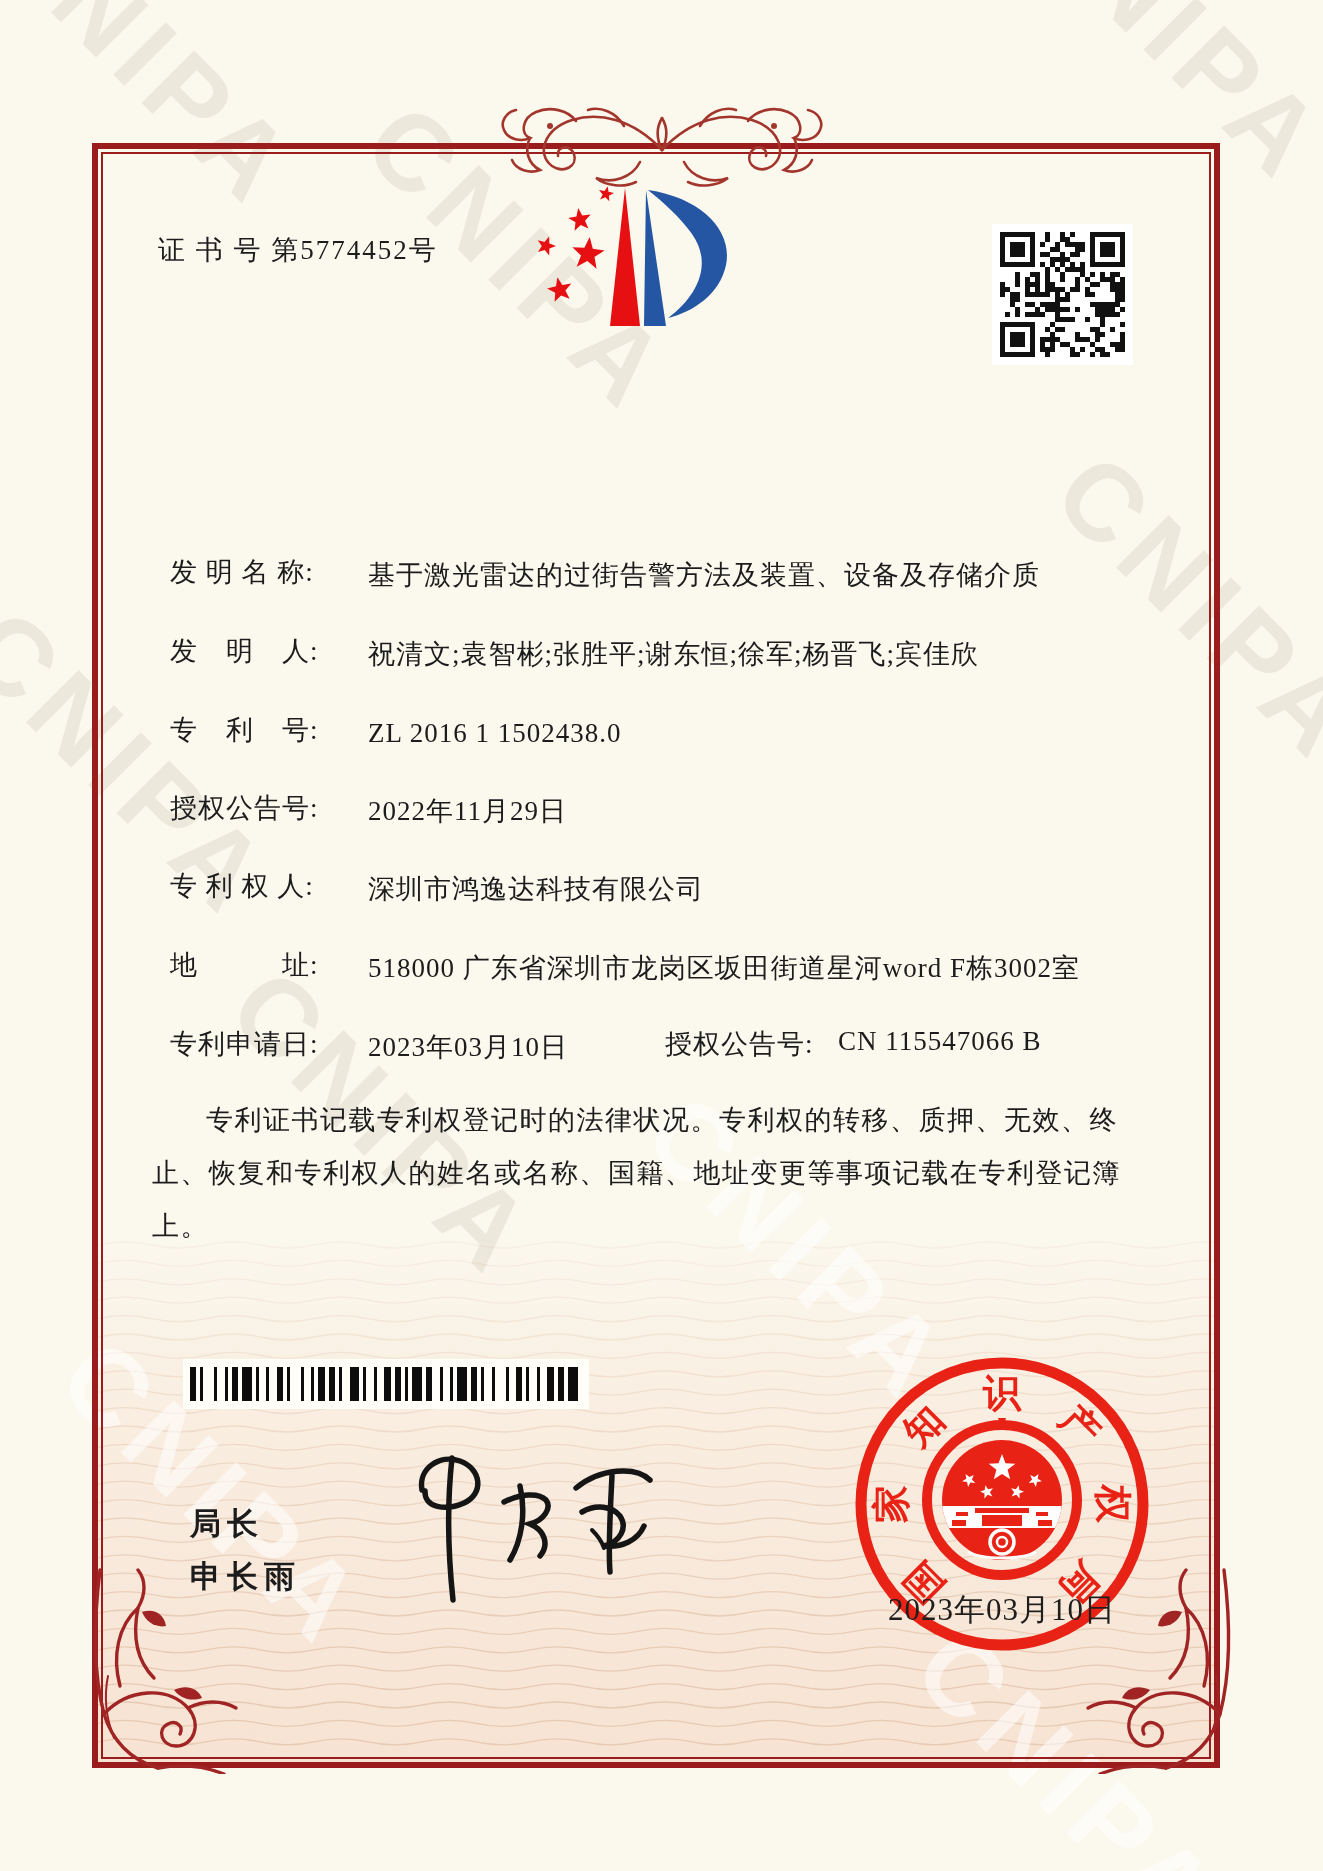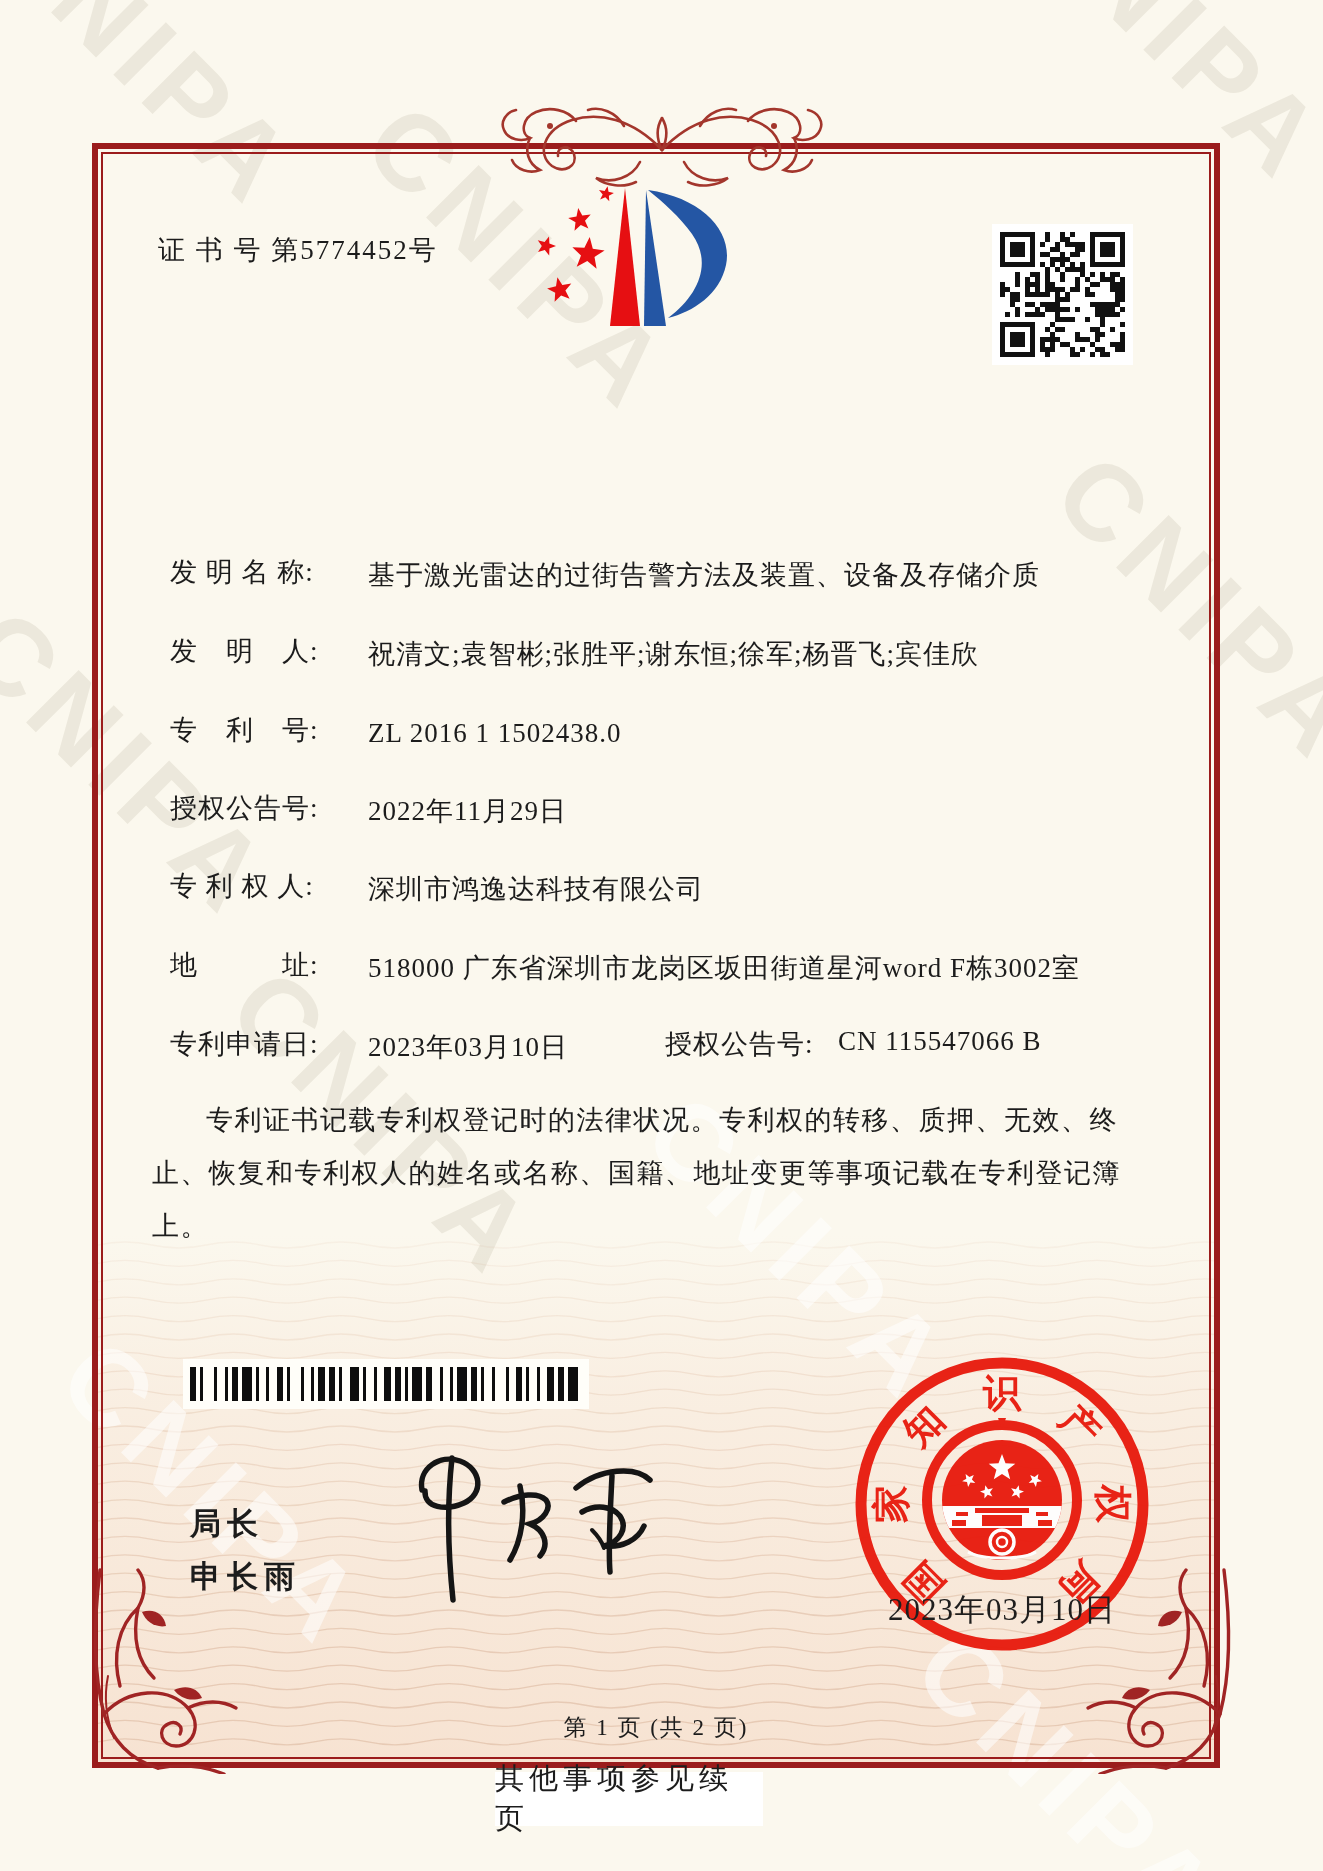--- a/index.html
+++ b/index.html
@@ -606,16 +606,14 @@
         <rect x="-50" y="20" width="14" height="6" fill="#E8190C"></rect>
         <rect x="36" y="20" width="14" height="6" fill="#E8190C"></rect>
       </g>
       <circle cx="0" cy="42" r="12" fill="none" stroke="#FFFFFF" stroke-width="3.5"></circle>
       <circle cx="0" cy="42" r="5" fill="none" stroke="#FFFFFF" stroke-width="2.5"></circle>
       <path d="M-34,52 C-20,60 20,60 34,52" fill="none" stroke="#FFFFFF" stroke-width="3"></path>
     </g>
     <text x="152" y="268" font-family="&quot;Liberation Serif&quot;, serif" font-size="31" letter-spacing="1" fill="#141414" text-anchor="middle">2023年03月10日</text>
   </svg>
 
-  <div class="page-no">第 1 页 (共 2 页)</div>
-  <div class="cont-box">其他事项参见续页</div>
 
 </div>
 
 </body></html>

